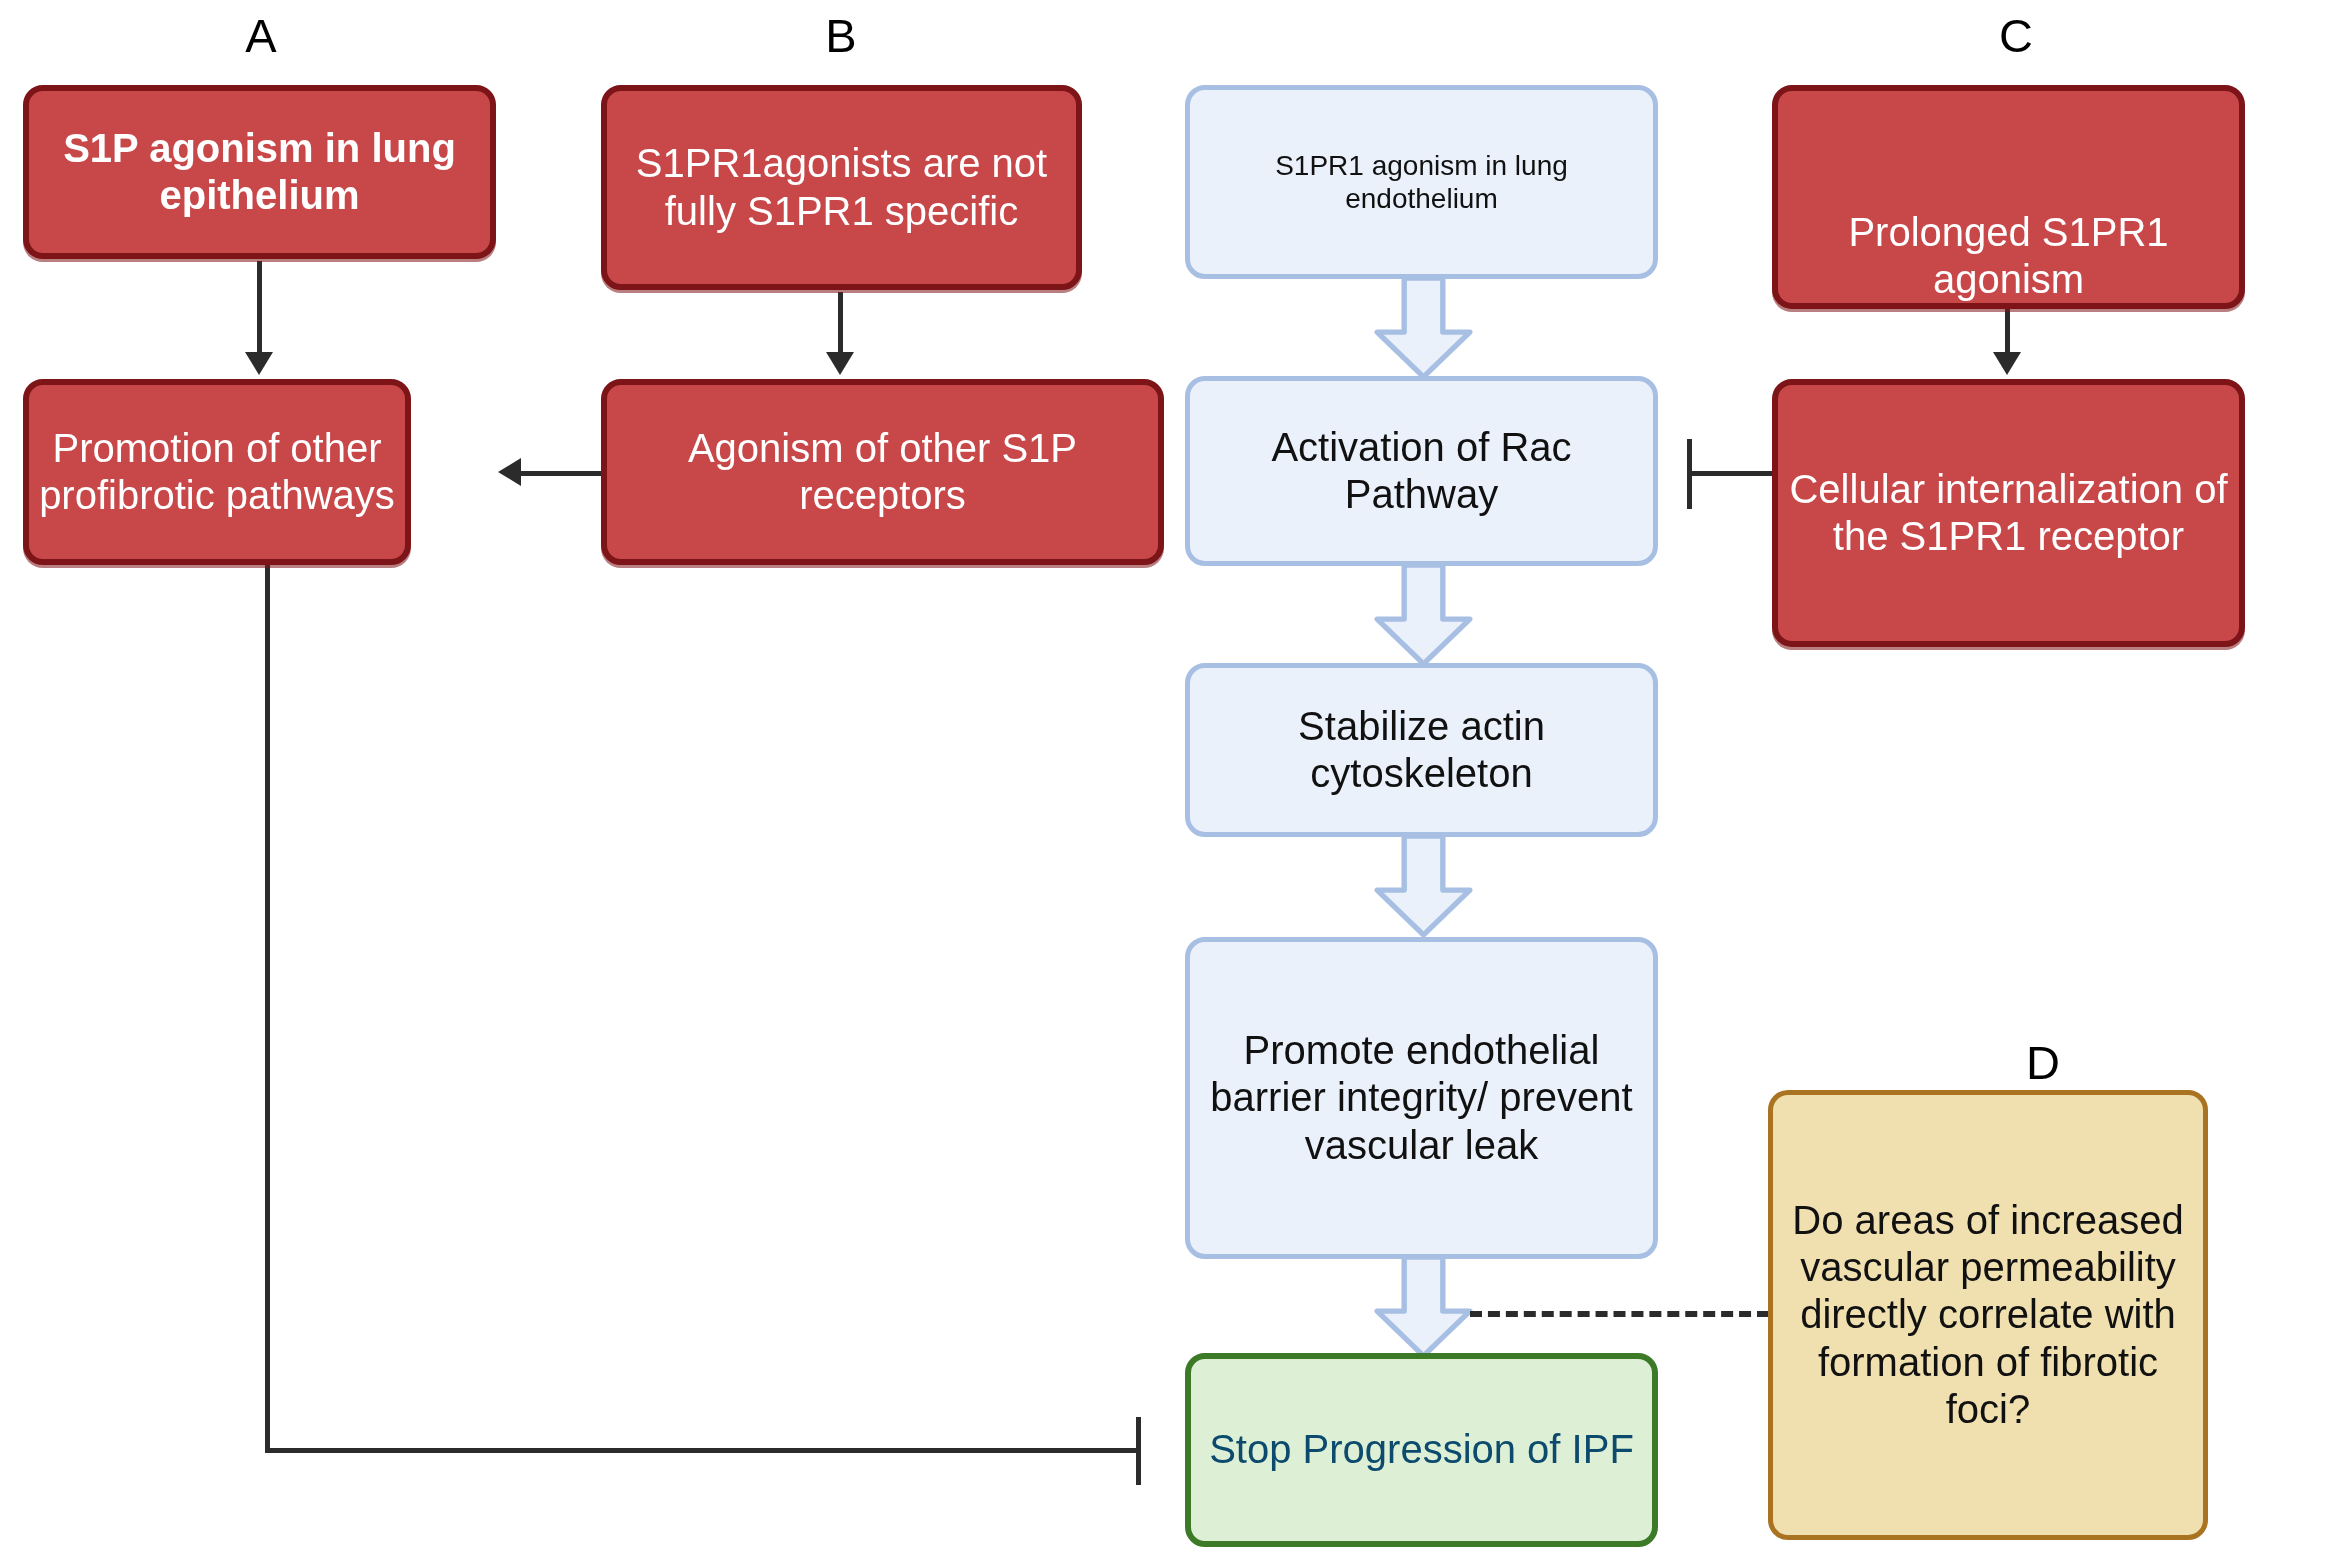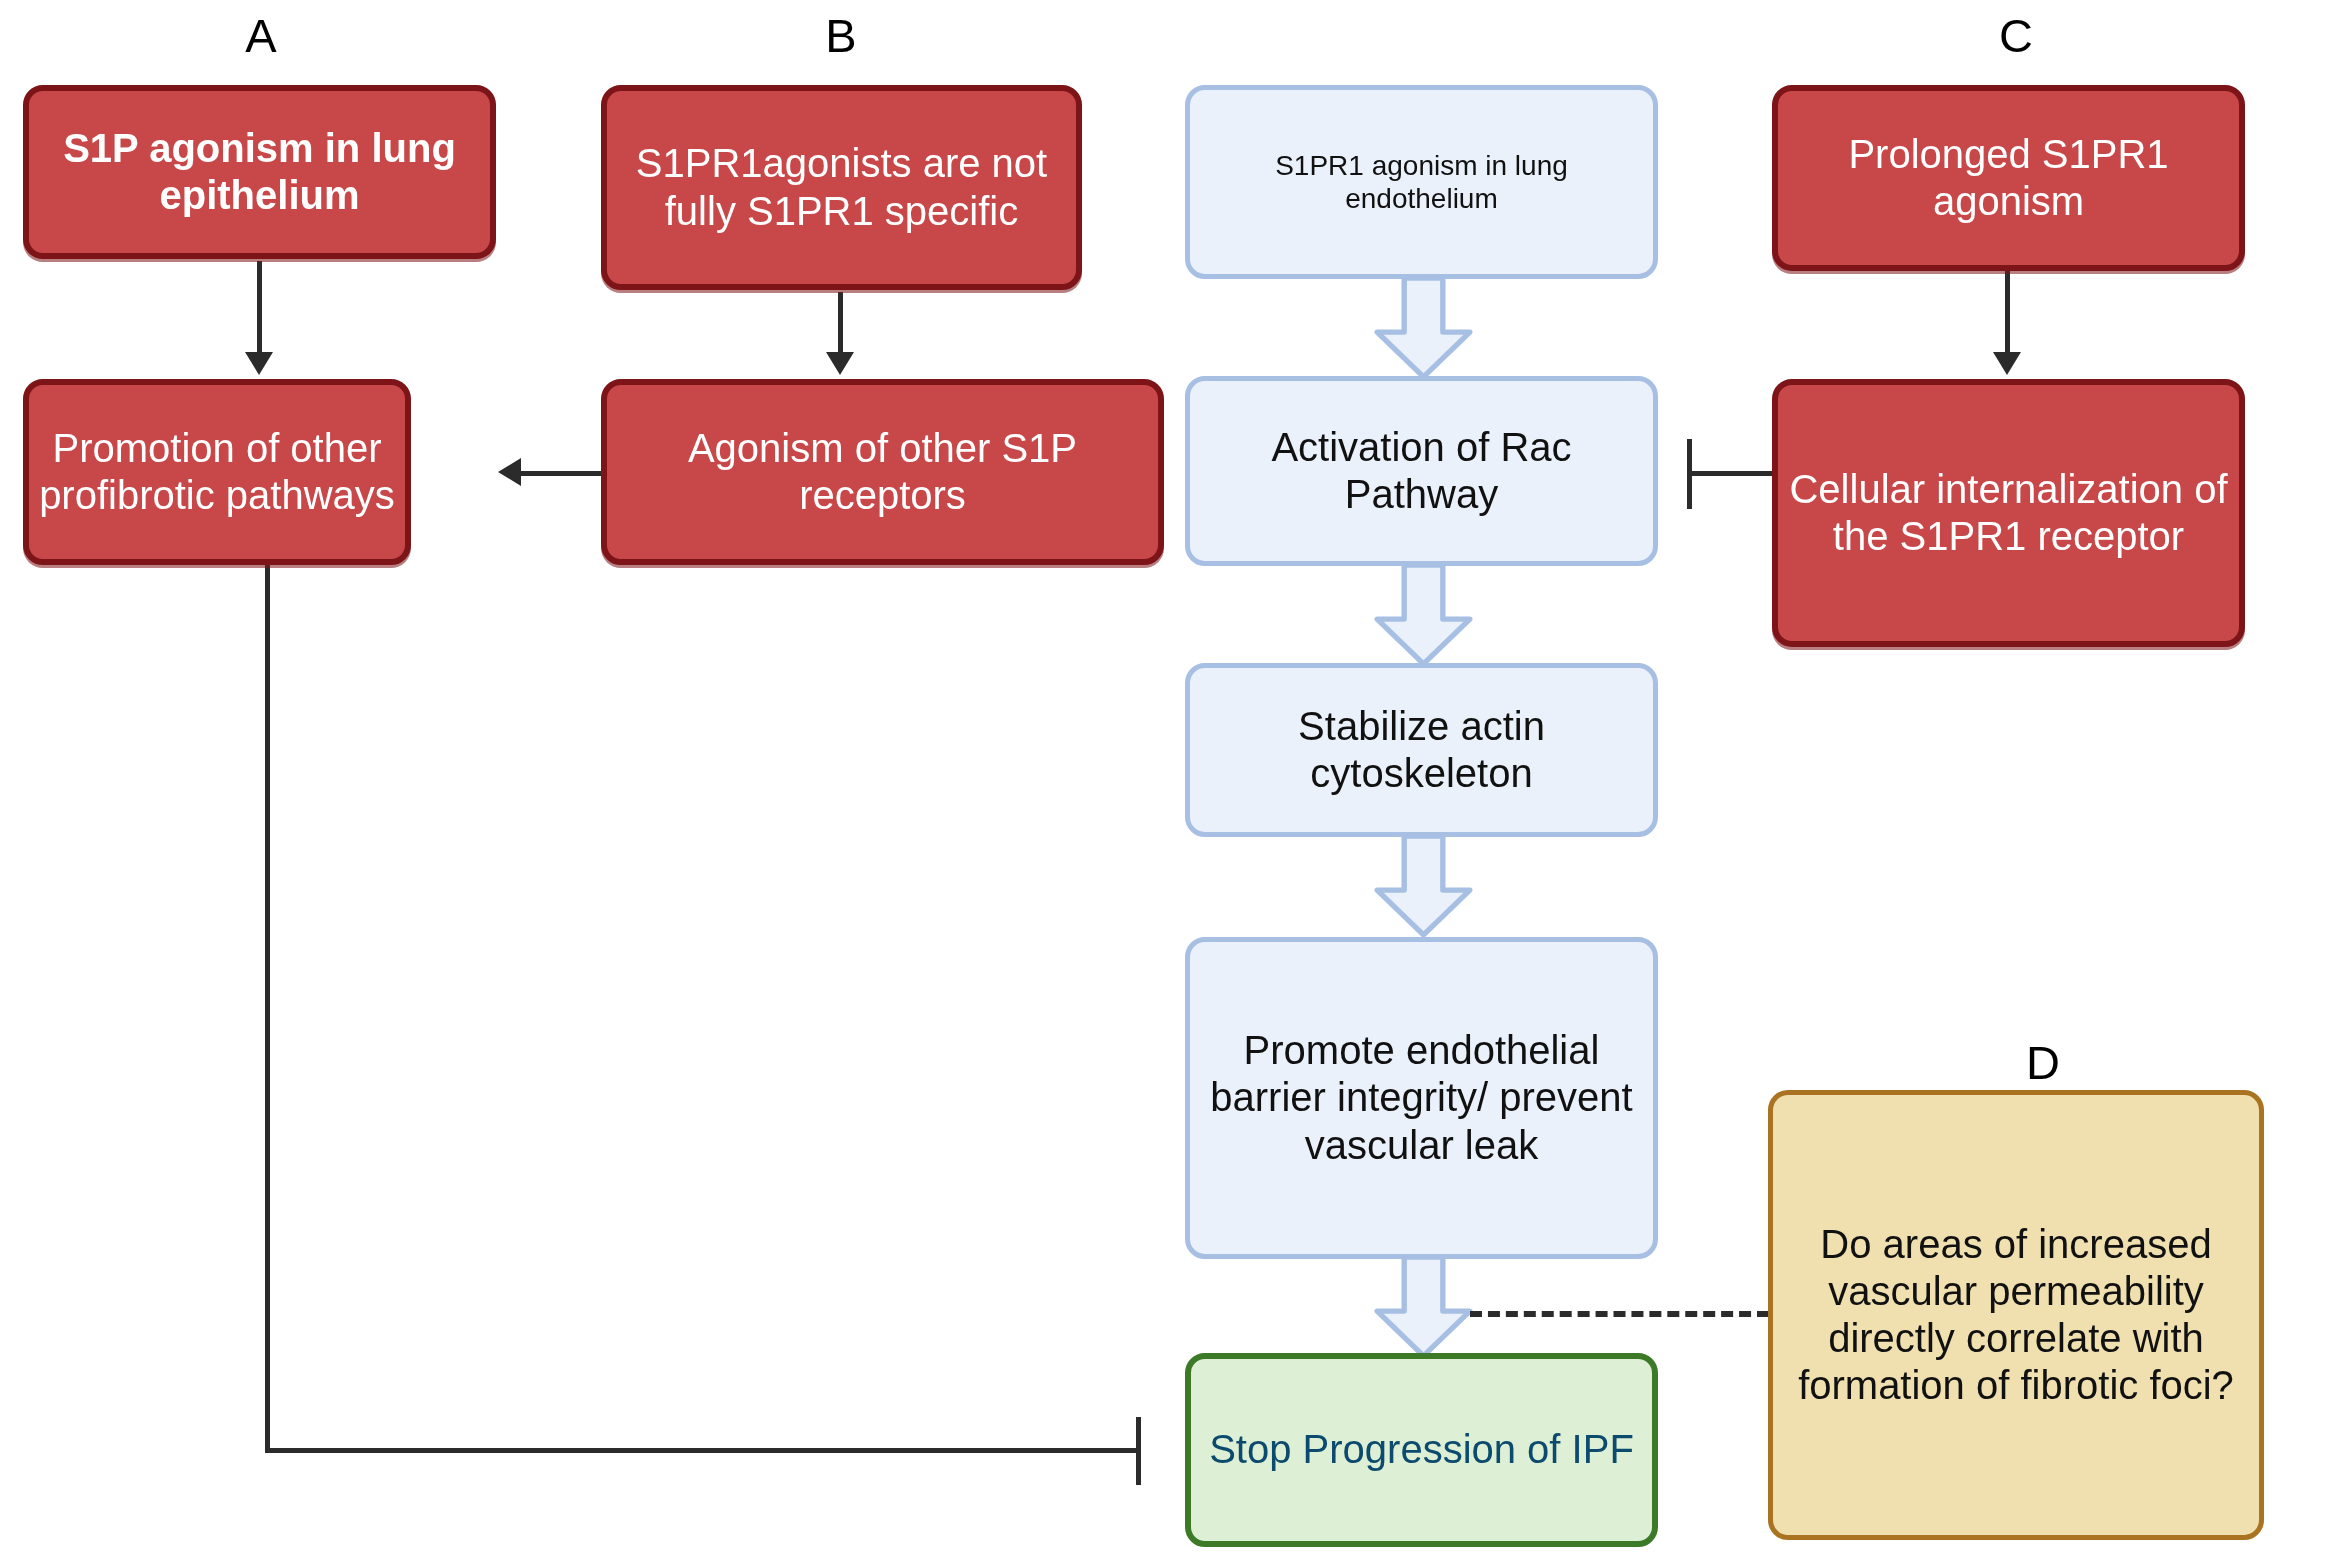--- a/index.html
+++ b/index.html
@@ -123,32 +123,32 @@
       <polygon points="40,0 90,0 90,70 125,70 65,128 5,70 40,70" fill="#ebf1fb" stroke="#a8bfe4" stroke-width="7" stroke-linejoin="round"></polygon>
     </svg>
   </div>
 
   <div class="node green" style="left:1185px;top:1353px;width:473px;height:194px;font-size:40px;">
     <span>Stop Progression of IPF</span>
   </div>
 
   <div class="dashed" style="left:1470px;top:1311px;width:299px;"></div>
 
-  <div class="node red" style="left:1772px;top:85px;width:473px;height:186px;font-size:40px;">
+  <div class="node red" style="left:1772px;top:85px;width:473px;height:224px;font-size:40px;align-items:flex-end;">
     <span>Prolonged S1PR1 agonism</span>
   </div>
 
   <div class="conn vline" style="left:2005px;top:261px;height:101px;"></div>
   <div class="arrow-down" style="left:1993px;top:352px;"></div>
 
   <div class="node red" style="left:1772px;top:379px;width:473px;height:268px;font-size:40px;">
     <span>Cellular internalization of the S1PR1 receptor</span>
   </div>
 
   <div class="conn hline" style="left:1687px;top:471px;width:87px;"></div>
   <div class="tbar" style="left:1687px;top:439px;height:70px;"></div>
 
-  <div class="node tan" style="left:1768px;top:1090px;width:496px;height:450px;font-size:40px;">
+  <div class="node tan" style="left:1768px;top:1090px;width:440px;height:450px;font-size:40px;">
     <span>Do areas of increased vascular permeability directly correlate with formation of fibrotic foci?</span>
   </div>
 
 </div>
 
 
 </body></html>

